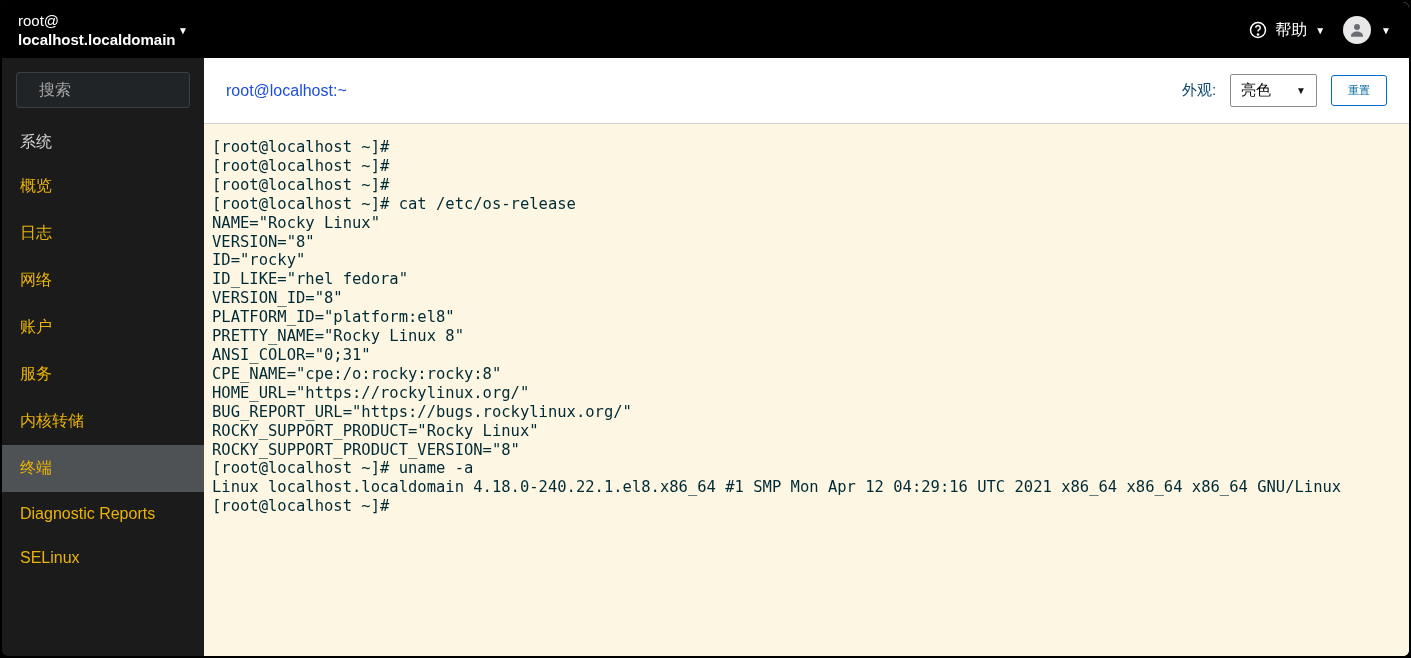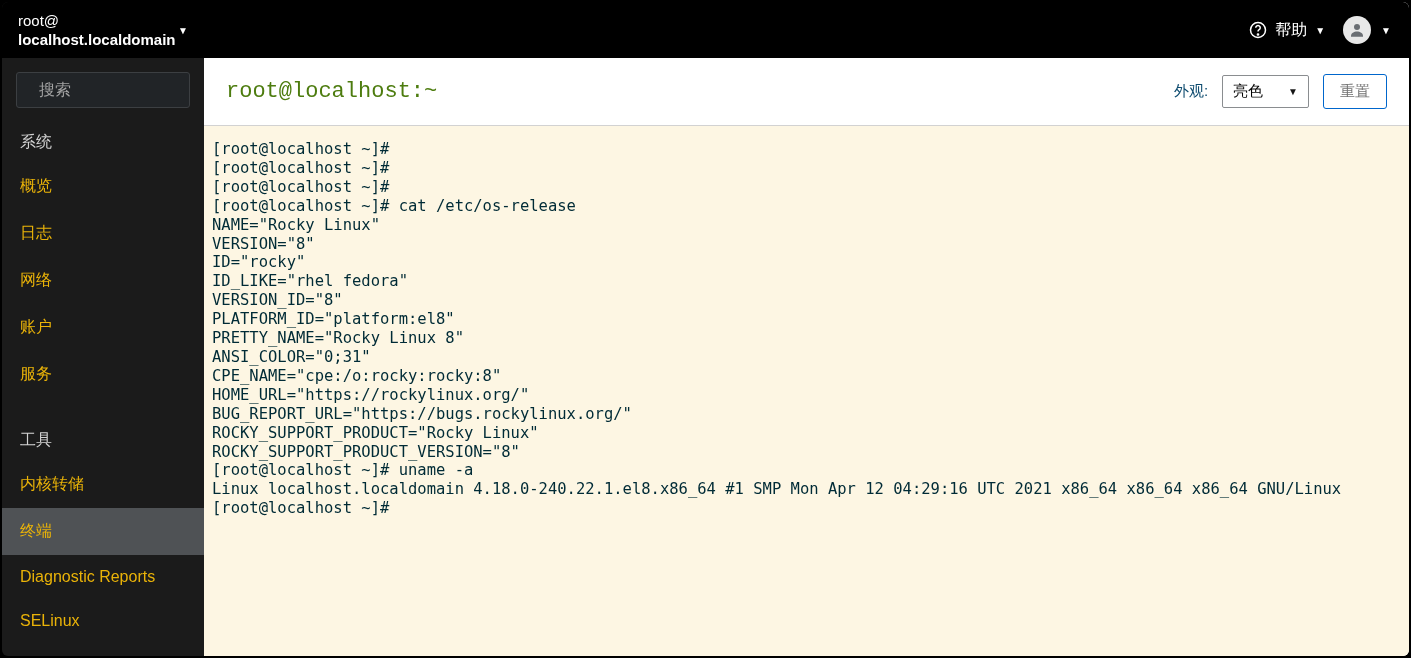--- a/index.html
+++ b/index.html
@@ -98,43 +98,43 @@
 .user-menu { display: flex; align-items: center; gap: 10px; cursor: pointer; }
 .toolbar {
   background: #fff;
   border-bottom: 1px solid #d2d2d2;
   padding: 16px 22px;
   display: flex;
   align-items: center;
   justify-content: space-between;
 }
 .breadcrumb {
-  font-family: Liberation Mono, monospace;
-  font-size: 22px;
-  color: #4d7c0f;
+  font-family: Liberation Sans, sans-serif;
+  font-size: 16px;
+  color: #1d4ed8;
 }
 .toolbar-right { display: flex; align-items: center; gap: 14px; }
 .appearance-label { font-size: 15px; color: #0c4a6e; }
 .select {
   border: 1px solid #8a8d90;
   background: #fff;
   padding: 6px 10px;
   font-size: 15px;
   display: flex;
   align-items: center;
   gap: 25px;
   cursor: pointer;
   border-radius: 2px;
 }
 .reset-btn {
   border: 1px solid #0066cc;
   background: #fff;
-  color: #737373;
+  color: #0369a1;
   padding: 7px 16px;
-  font-size: 15px;
+  font-size: 11px;
   cursor: pointer;
   border-radius: 3px;
 }
 .terminal {
   flex: 1;
   background: #fdf6e3;
   padding: 14px 8px;
   overflow: auto;
 }
 .terminal pre {
@@ -164,21 +164,20 @@
       </svg>
     <input type="text" placeholder="搜索" style="">
   </div>
   <div class="nav">
     <div class="nav-section-label">系统</div>
     <div class="nav-item">概览</div>
     <div class="nav-item">日志</div>
     <div class="nav-item">网络</div>
     <div class="nav-item">账户</div>
     <div class="nav-item">服务</div>
-    <div class="nav-section-label" style="margin-top:18px;">工具</div>
     <div class="nav-item">内核转储</div>
     <div class="nav-item active">终端</div>
     <div class="nav-item">Diagnostic Reports</div>
     <div class="nav-item">SELinux</div>
   </div>
 </div>
 
 <div class="main">
   <div class="top-bar">
     <div class="help-btn">

